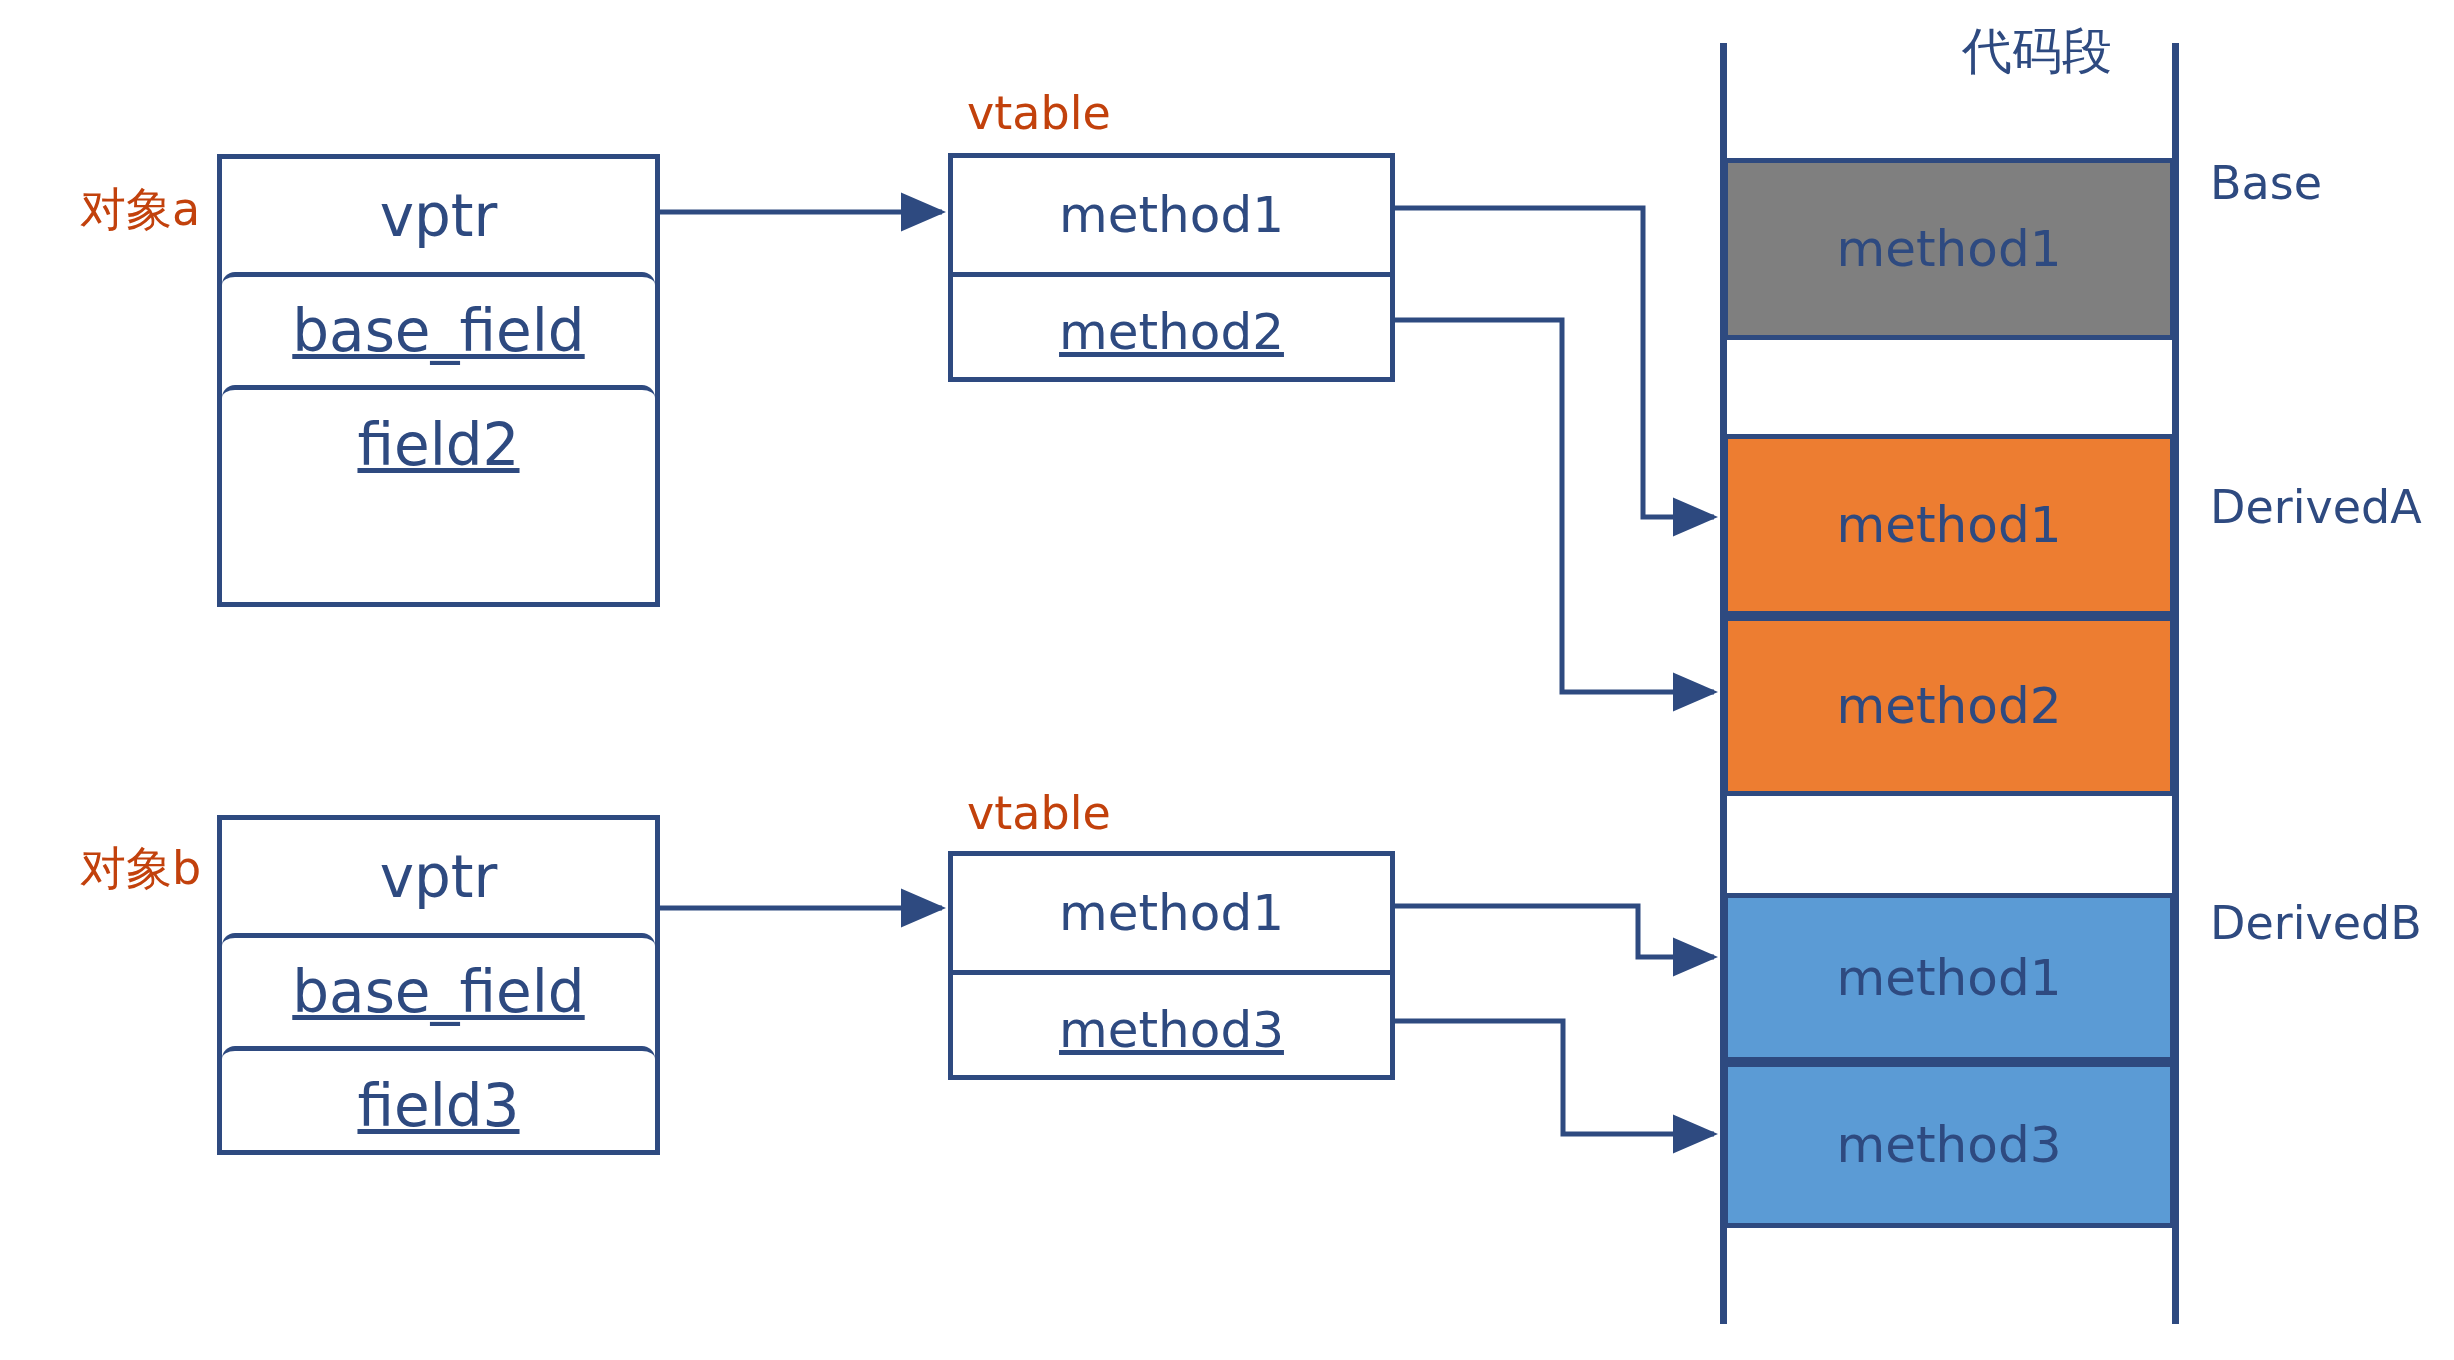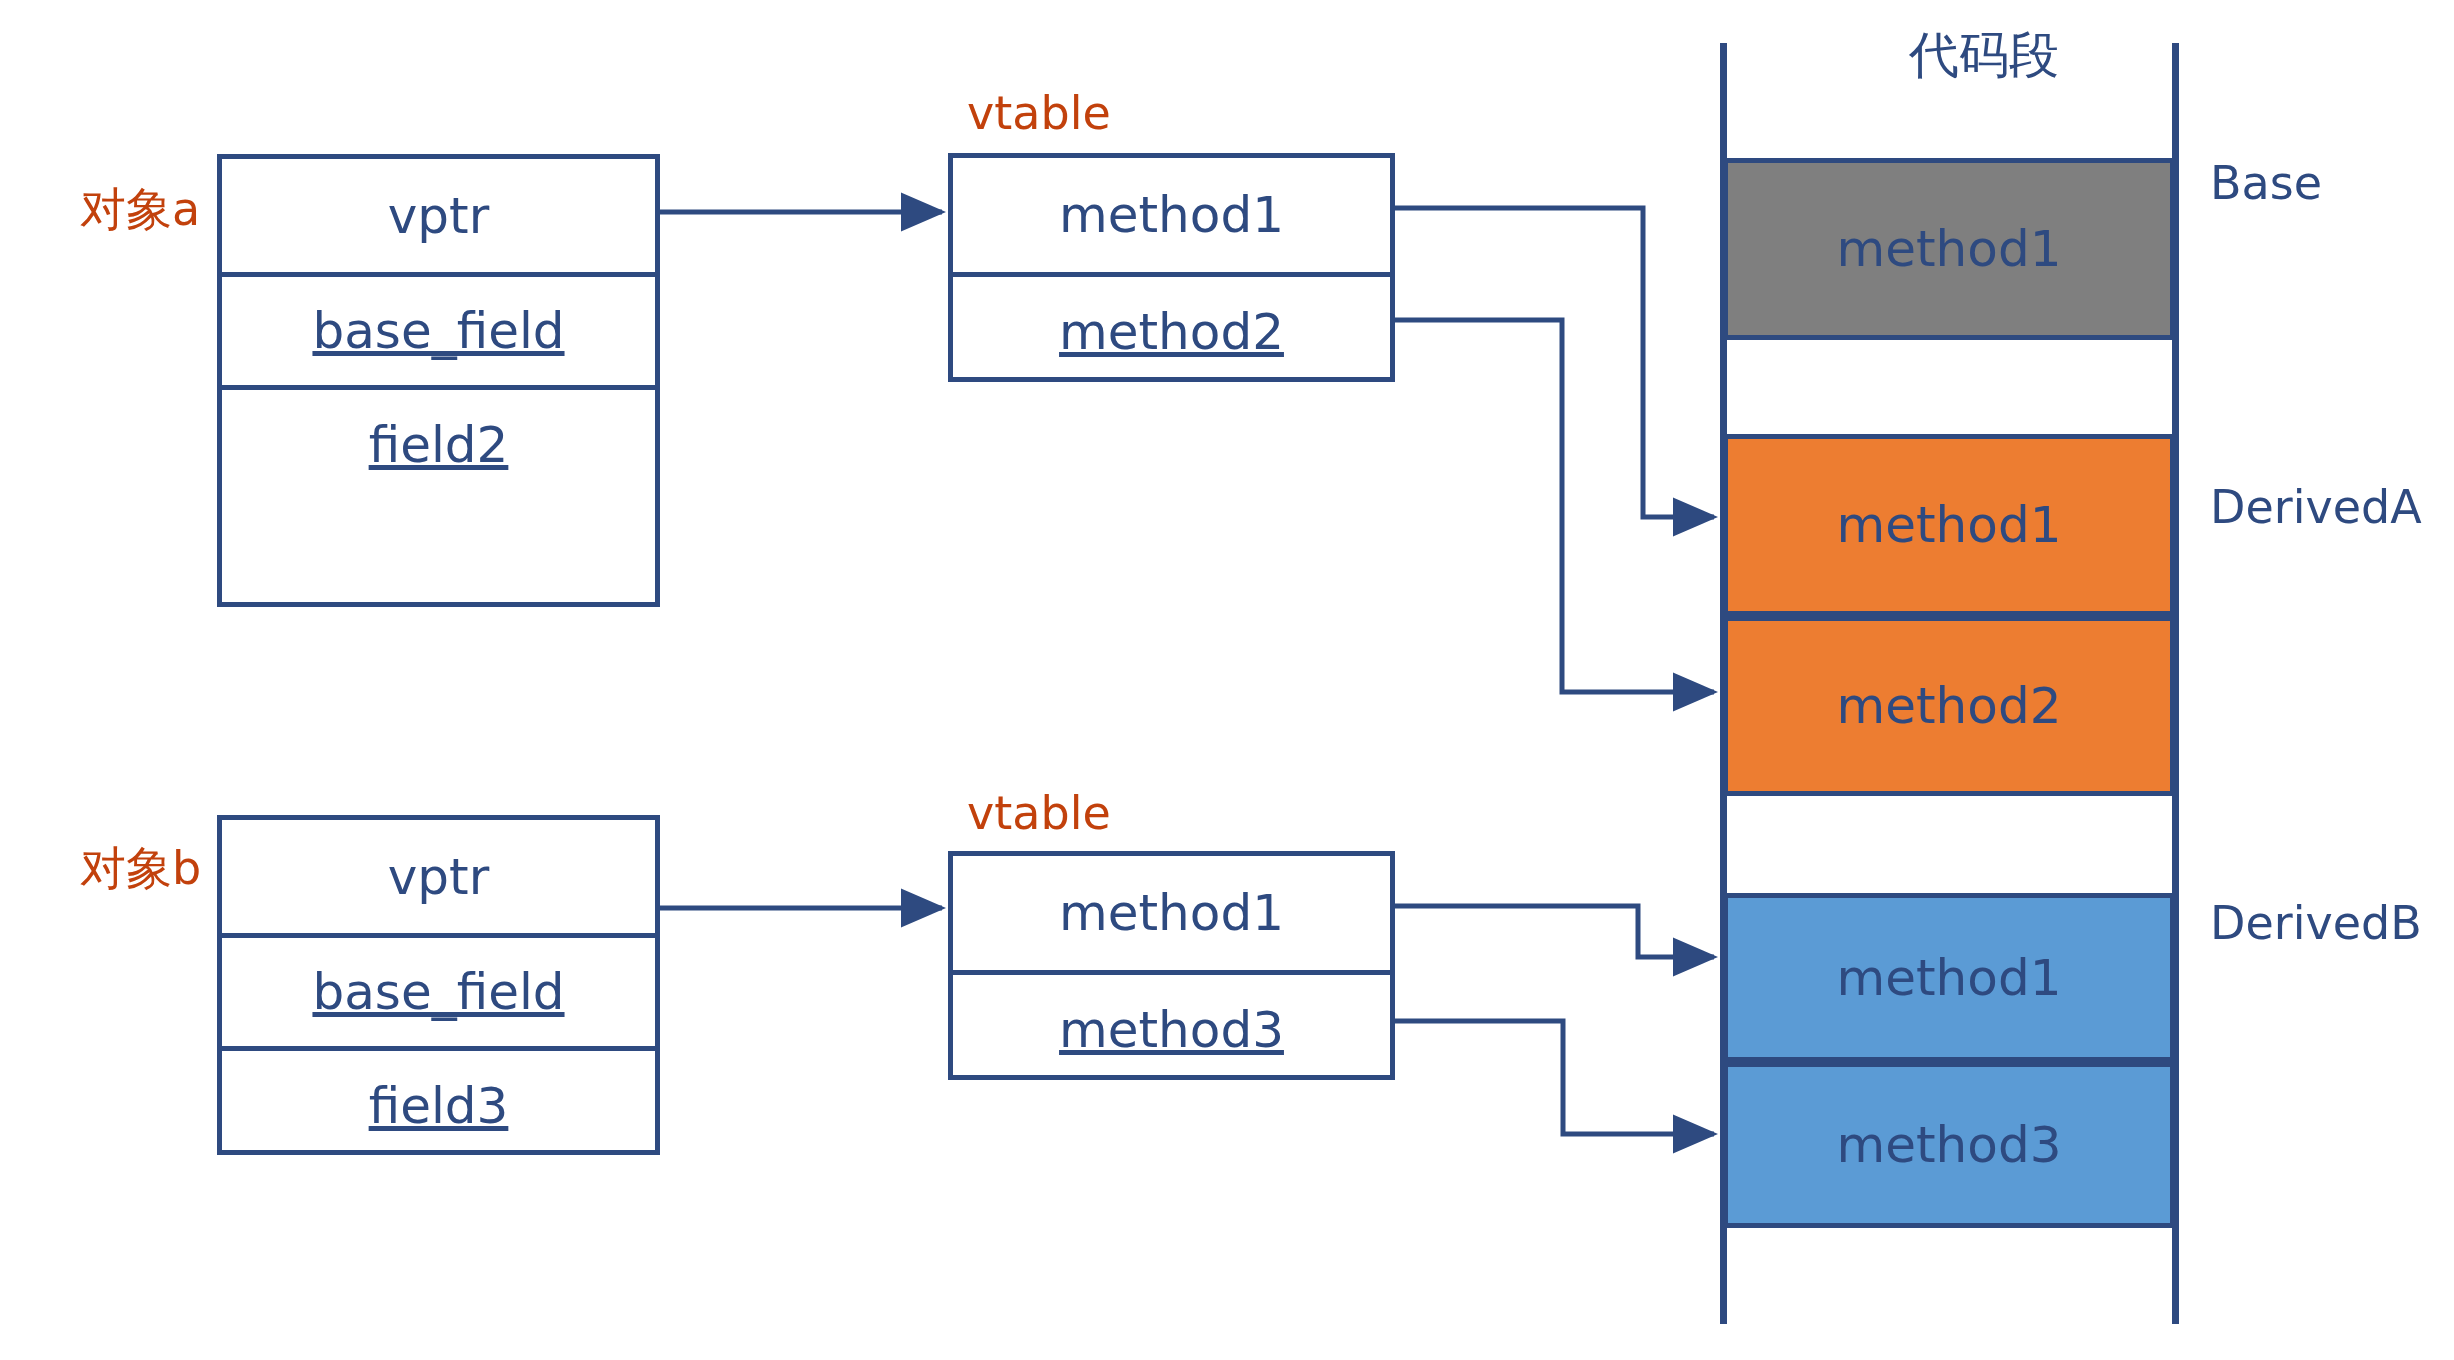--- a/index.html
+++ b/index.html
@@ -8,21 +8,21 @@
        font-family:"DejaVu Sans","Liberation Sans",sans-serif;}
   #stage{position:relative;width:2454px;height:1360px;background:#fff;}
   svg#wires{position:absolute;left:0;top:0;width:2454px;height:1360px;overflow:visible;}
 
   .boxgrp{position:absolute;border:5px solid #2e4a80;box-sizing:border-box;background:#fff;}
   .row{position:relative;box-sizing:border-box;display:flex;align-items:center;
        justify-content:center;color:#2e4a80;background:transparent;}
   .row + .row{border-top:5px solid #2e4a80;text-decoration:underline;}
   .row span{display:block;line-height:1;}
 
-  .obj-row{height:113px;font-size:50px;}
+  .obj-row{height:113px;font-size:58px;border-radius:13px;}
   .vt-row{height:114px;font-size:50px;}
 
   .caption{position:absolute;color:#c2410c;font-size:46px;line-height:1;white-space:nowrap;}
 
   .seg-title{position:absolute;color:#2e4a80;font-size:50px;line-height:1;white-space:nowrap;}
 
   .seg-block{position:absolute;box-sizing:border-box;border:5px solid #2e4a80;
              display:flex;align-items:center;justify-content:center;
              color:#2e4a80;font-size:50px;}
   .seg-label{position:absolute;color:#2e4a80;font-size:46px;line-height:1;white-space:nowrap;}
@@ -76,21 +76,21 @@
 
   <div class="boxgrp" style="left:948px;top:851px;width:447px;height:229px;">
     <div class="row vt-row">
       <span>method1</span>
     </div>
     <div class="row vt-row">
       <span>method3</span>
     </div>
   </div>
 
-  <div class="seg-title" style="left:1909px;top:30px;">代码段</div>
+  <div class="seg-title" style="left:1962px;top:30px;font-family:Liberation Mono, monospace;">代码段</div>
 
   <div class="vrail" style="left:1720px;top:43px;height:1281px;"></div>
   <div class="vrail" style="left:2172px;top:43px;height:1281px;"></div>
 
   <div class="seg-block" id="blk-base-m1" style="left: 1723px; top: 158px; width: 452px; height: 182px; background: rgb(127, 127, 127);">
     <span>method1</span>
   </div>
   <div class="seg-label" style="left:2210px;top:160px;">Base</div>
 
   <div class="seg-block" id="blk-da-m1" style="left: 1723px; top: 434px; width: 452px; height: 182px; background: rgb(237, 125, 49);">

